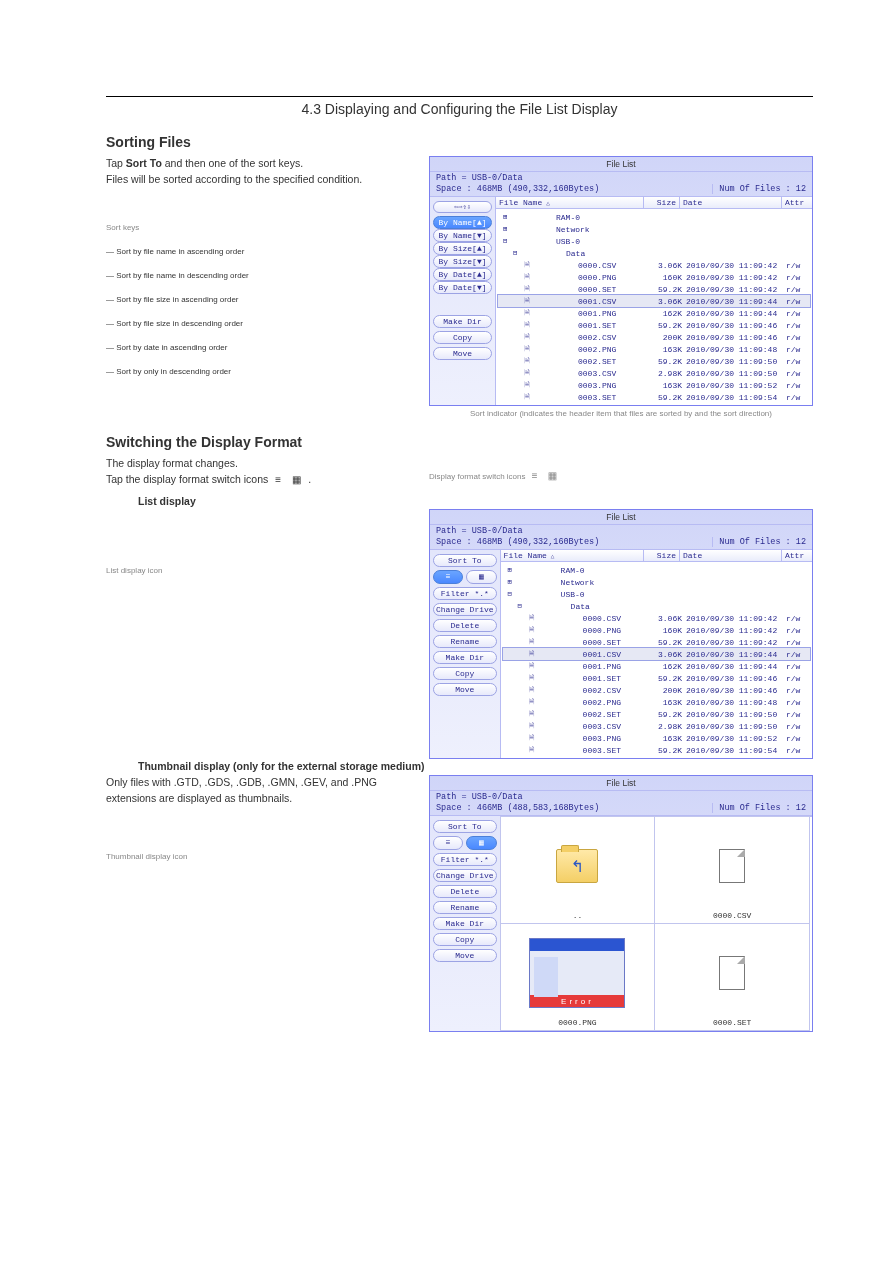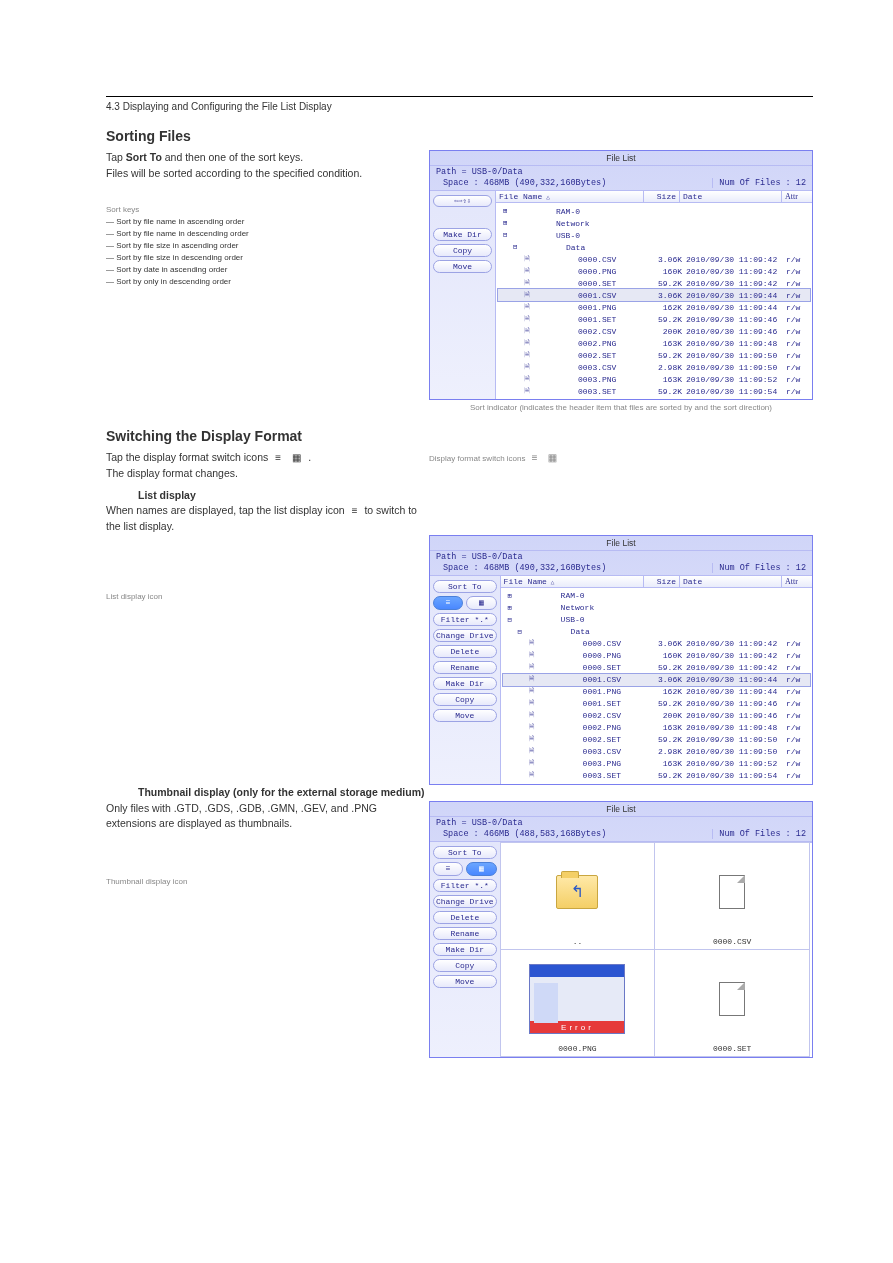--- a/index.html
+++ b/index.html
@@ -3,45 +3,45 @@
 <meta charset="utf-8">
 <style>
   * { box-sizing: border-box; margin: 0; padding: 0; }
   html, body { width: 893px; font-family: Arial, sans-serif; background: #fff; }
   .page { width: 893px; min-height: 1263px; padding: 0 80px 0 106px; position: relative; }
   hr.page-rule { border: none; border-top: 1px solid #000; margin: 96px 0 0 0; }
   .content { margin-top: 6px; }
   .heavy { font-weight: bold; padding-left: 32px; }
   .h1 { font-size: 14px; font-weight: bold; margin: 14px 0 6px 0; color:#333;}
   .txt { font-size: 10.5px; color: #333; line-height: 1.5; }
-  .txt.tiny { font-size: 8px; }
+  .txt.tiny { font-size: 8px; margin-top: 12px; }
   .row { display: flex; align-items: flex-start; }
   .col-left { flex: 0 0 323px; padding-right: 12px;}
   .col-right { flex: 1; }
   .panel { border: 1px solid #7a7ff0; background: linear-gradient(180deg,#d0d5f8,#ecedfd); font-size: 8.5px; color:#2a2a8f; position:relative; }
   .panel .titlebar { text-align: center; padding: 2px 0; border-bottom: 1px solid #b7bbf3; color:#333; font-family: "Segoe UI", Arial, sans-serif;}
   .panel .info1 { padding: 1px 6px; color:#2a2a8f; font-size:8.5px; font-family: "Courier New", monospace; }
-  .panel .info2 { display:flex; padding: 0 6px 2px 13px; color:#2a2a8f; font-size:8.5px; font-family: "Courier New", monospace;}
+  .panel .info2 { display:flex; padding: 0 6px 2px 6px; color:#2a2a8f; font-size:8.5px; font-family: "Courier New", monospace;}
   .panel .info2 .spc { flex:1; }
   .panel .info2 .nof { flex:0 0 auto; border-left:1px solid #b7bbf3; padding-left:6px;}
   .panel-body { display:flex; background:#fff; border-top:1px solid #b7bbf3;}
   .sidebar { flex:0 0 66px; background: linear-gradient(180deg,#e3e6fb,#eef0fd); padding:4px 3px; display:flex; flex-direction:column; gap:3px; border-right:1px solid #b7bbf3;}
   .btn, .btn-sm { border: 1px solid #9ca3e4; border-radius:8px; background: linear-gradient(180deg,#fff,#e7e9fb); font-size:8px; color:#2a2a8f; text-align:center; padding: 1px 2px; cursor:pointer; font-family:"Courier New",monospace; white-space:nowrap; overflow:hidden;}
   .btn.selected { background: linear-gradient(180deg,#6aa5ff,#4a88ff); color:#fff; border-color:#4a7fd9;}
   .btn-row { display:flex; gap:3px; }
   .btn-row .btn { flex:1; padding:0; display:flex; align-items:center; justify-content:center; height:14px; font-size:9px;}
   .btn-row .btn .icon { font-size:8px; line-height:1;}
   .btn-group { margin-top: 18px; display:flex; flex-direction:column; gap:3px;}
   .filepane { flex:1; display:flex; flex-direction:column; }
   .headers { display:flex; background:linear-gradient(180deg,#fff,#e9ecfb); border-bottom:1px solid #b7bbf3; font-size:8px; color:#2a2a8f; font-family:"Courier New",monospace;}
   .headers > div { padding:1px 3px; border-right:1px solid #b7bbf3;}
   .headers .h-name { flex:1;}
   .headers .h-size { flex:0 0 36px; text-align:right;}
   .headers .h-date { flex:0 0 102px;}
-  .headers .h-attr { flex:0 0 30px; border-right:none;font-family:Liberation Serif, serif;}
+  .headers .h-attr { flex:0 0 30px; border-right:none;}
   .sort-ind { font-size:6px; vertical-align:middle; margin-left:4px;}
   .tree { font-size:8px; font-family:"Courier New",monospace; color:#2a2a8f; padding: 2px; flex:1; overflow:auto; max-height:220px; position:relative;}
   .tree-row { display:flex; align-items:center; white-space:nowrap; padding:0 2px; height:12px;}
   .tree-row .icn { width:10px; display:inline-block; text-align:center; font-size:7px; margin-right:2px;}
   .tree-row .name { flex:1; overflow:hidden; text-overflow:ellipsis;padding-left:44px;}
   .tree-row .size { flex:0 0 36px; text-align:right;}
   .tree-row .date { flex:0 0 102px; text-align:left; padding-left:4px;}
   .tree-row .attr { flex:0 0 24px; text-align:left; padding-left:2px;}
   .tree-row.selected { background:#e6e8f4; outline:1px solid #9aa3e6;}
   .indent0 { padding-left: 2px; }
@@ -60,21 +60,21 @@
   .screenshot-thumb { width:96px; height:70px; background:linear-gradient(180deg,#2b55d1 0%,#2b55d1 18%,#e6eaf7 18%,#e6eaf7 82%,#e63a3a 82%,#e63a3a 100%); border:1px solid #6a78c6; position:relative;}
   .screenshot-thumb::after { content:""; position:absolute; left:4px; top:18px; width:24px; height:40px; background:#cfd9f7;}
   .screenshot-thumb .err { position:absolute; bottom:1px; left:0; width:100%; text-align:center; font-size:8px; color:#fff; letter-spacing:3px;}
   .inline-icons { font-size:10px; margin: 0 4px; }
 </style>
 </head>
 <body>
 
 <div class="page">
   <hr class="page-rule">
-  <div class="txt" style="text-align:left; font-size:10px; margin-top:2px;">4.3 Displaying and Configuring the File List Display</div>
+  <div class="txt" style="text-align:center; font-size:14px; margin-top:2px;">4.3 Displaying and Configuring the File List Display</div>
 
   <div class="content">
 
     <div class="h1">Sorting Files</div>
     <div class="row">
       <div class="col-left">
         <div class="txt">
           <span>Tap </span><b>Sort To</b><span> and then one of the sort keys.</span>
         </div>
         <div class="txt">Files will be sorted according to the specified condition.</div>
@@ -97,20 +97,28 @@
         <div class="panel">
           <div class="titlebar">File List</div>
           <div class="info1">Path = USB-0/Data</div>
           <div class="info2">
             <div class="spc">Space : 468MB (490,332,160Bytes)</div>
             <div class="nof">Num Of Files : 12</div>
           </div>
           <div class="panel-body">
             <div class="sidebar">
               <div class="btn" style="font-size:7px;">⇦⇨⇧⇩</div>
+              <div id="sortbtns1">
+                  <div class="btn selected">By Name[▲]</div>
+                  <div class="btn">By Name[▼]</div>
+                  <div class="btn">By Size[▲]</div>
+                  <div class="btn">By Size[▼]</div>
+                  <div class="btn">By Date[▲]</div>
+                  <div class="btn">By Date[▼]</div>
+                </div>
               <div class="btn-group" id="ops1">
                   <div class="btn">Make Dir</div>
                   <div class="btn">Copy</div>
                   <div class="btn">Move</div>
                 </div>
             </div>
             <div class="filepane">
               <div class="headers">
                 <div class="h-name"><span>File Name</span><span class="sort-ind">△</span></div>
                 <div class="h-size">Size</div>
@@ -234,33 +242,28 @@
             </div>
           </div>
         </div>
         <div class="txt tiny" style="text-align:center; color:#888; margin-top:2px;">Sort indicator (indicates the header item that files are sorted by and the sort direction)</div>
       </div>
     </div>
 
     <div class="h1" style="margin-top:14px;">Switching the Display Format</div>
     <div class="row">
       <div class="col-left">
+        <div class="txt">The display format changes.</div>
         <div class="txt note-line">
           <span>Tap the display format switch icons</span>
           <span class="inline-icons">≡</span>
           <span class="inline-icons">▦</span>
           <span>.</span>
         </div>
-        <div class="txt">The display format changes.</div>
         <div class="txt heavy" style="margin-top:6px;">List display</div>
-        <div class="txt note-line">
-          <span>When names are displayed, tap the list display icon</span>
-          <span class="inline-icons">≡</span>
-          <span>to switch to the list display.</span>
-        </div>
       </div>
       <div class="col-right">
         <div class="txt tiny" style="color:#888; margin-bottom:2px;">
           <span>Display format switch icons</span>
           <span class="inline-icons">≡</span>
           <span class="inline-icons">▦</span>
         </div>
       </div>
     </div>
 

